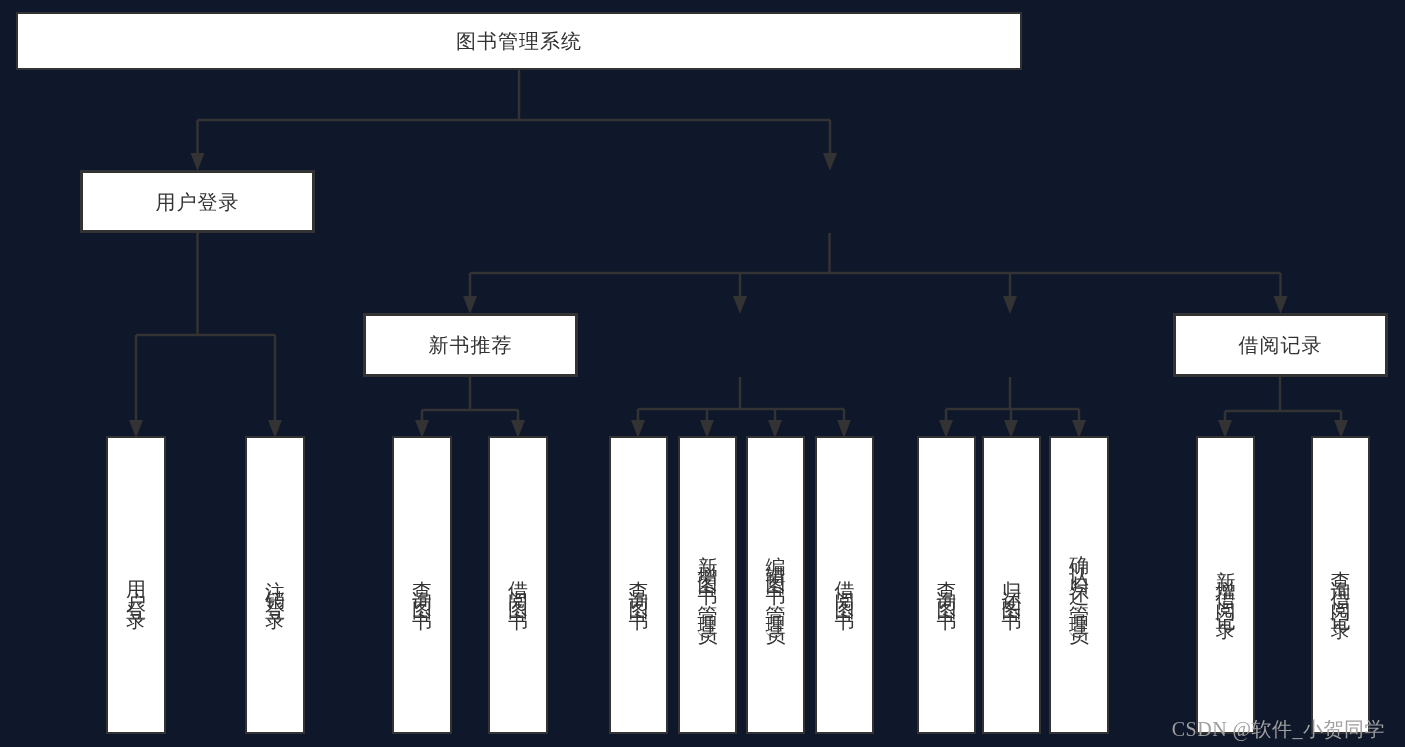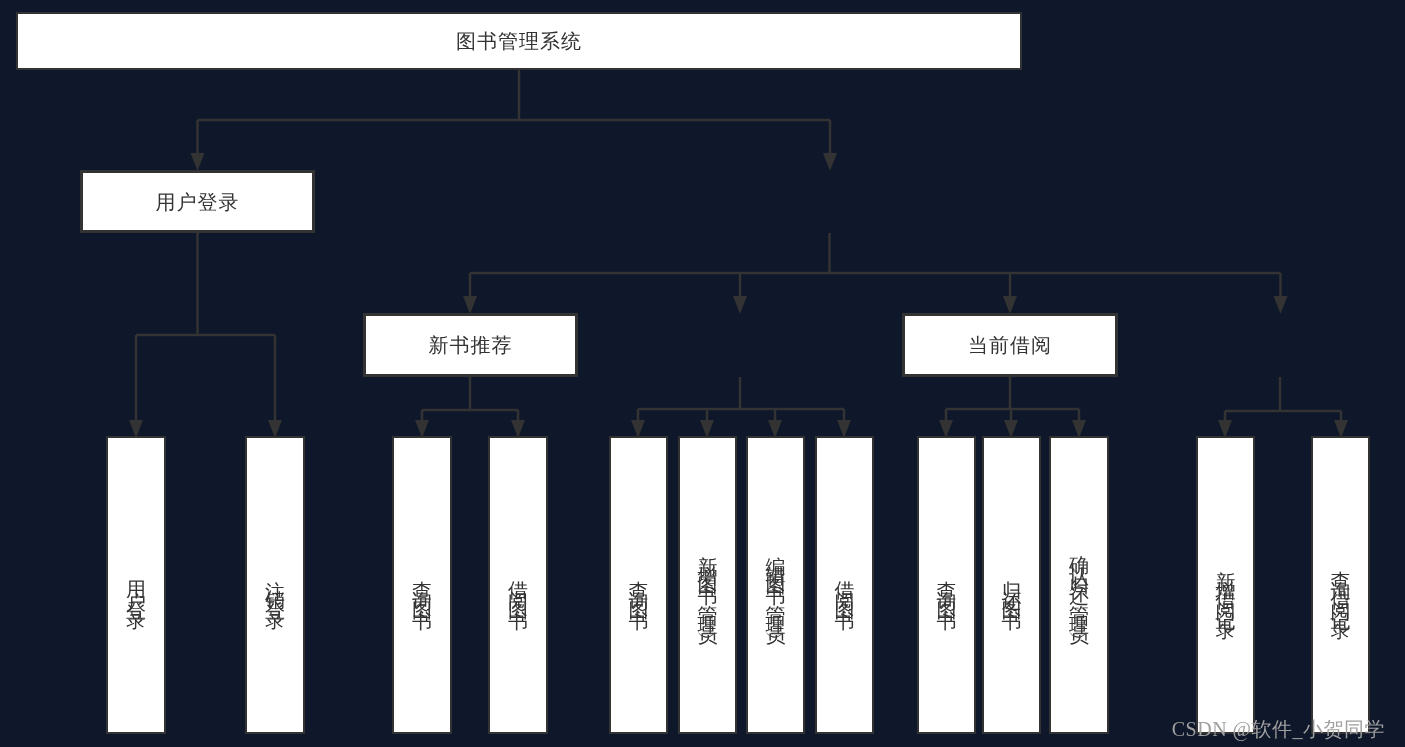--- a/index.html
+++ b/index.html
@@ -76,22 +76,22 @@
     <span>图书管理系统</span>
   </div>
 
   <div class="node" style="left:80px;top:170px;width:235px;height:63px">
     <span>用户登录</span>
   </div>
 
   <div class="node" style="left:363px;top:313px;width:215px;height:64px">
     <span>新书推荐</span>
   </div>
-  <div class="node" style="left:902px;top:313px;width:216px;height:64px">
-    <span>当前借阅</span>
+  <div class="node" style="left:1173px;top:313px;width:215px;height:64px">
+    <span>借阅记录</span>
   </div>
 
   <div class="leaf" style="left:106px;top:436px;width:60px;height:298px">
     <span>用户登录</span>
   </div>
   <div class="leaf" style="left:245px;top:436px;width:60px;height:298px">
     <span>注销登录</span>
   </div>
   <div class="leaf" style="left:392px;top:436px;width:60px;height:298px">
     <span>查询图书</span>

